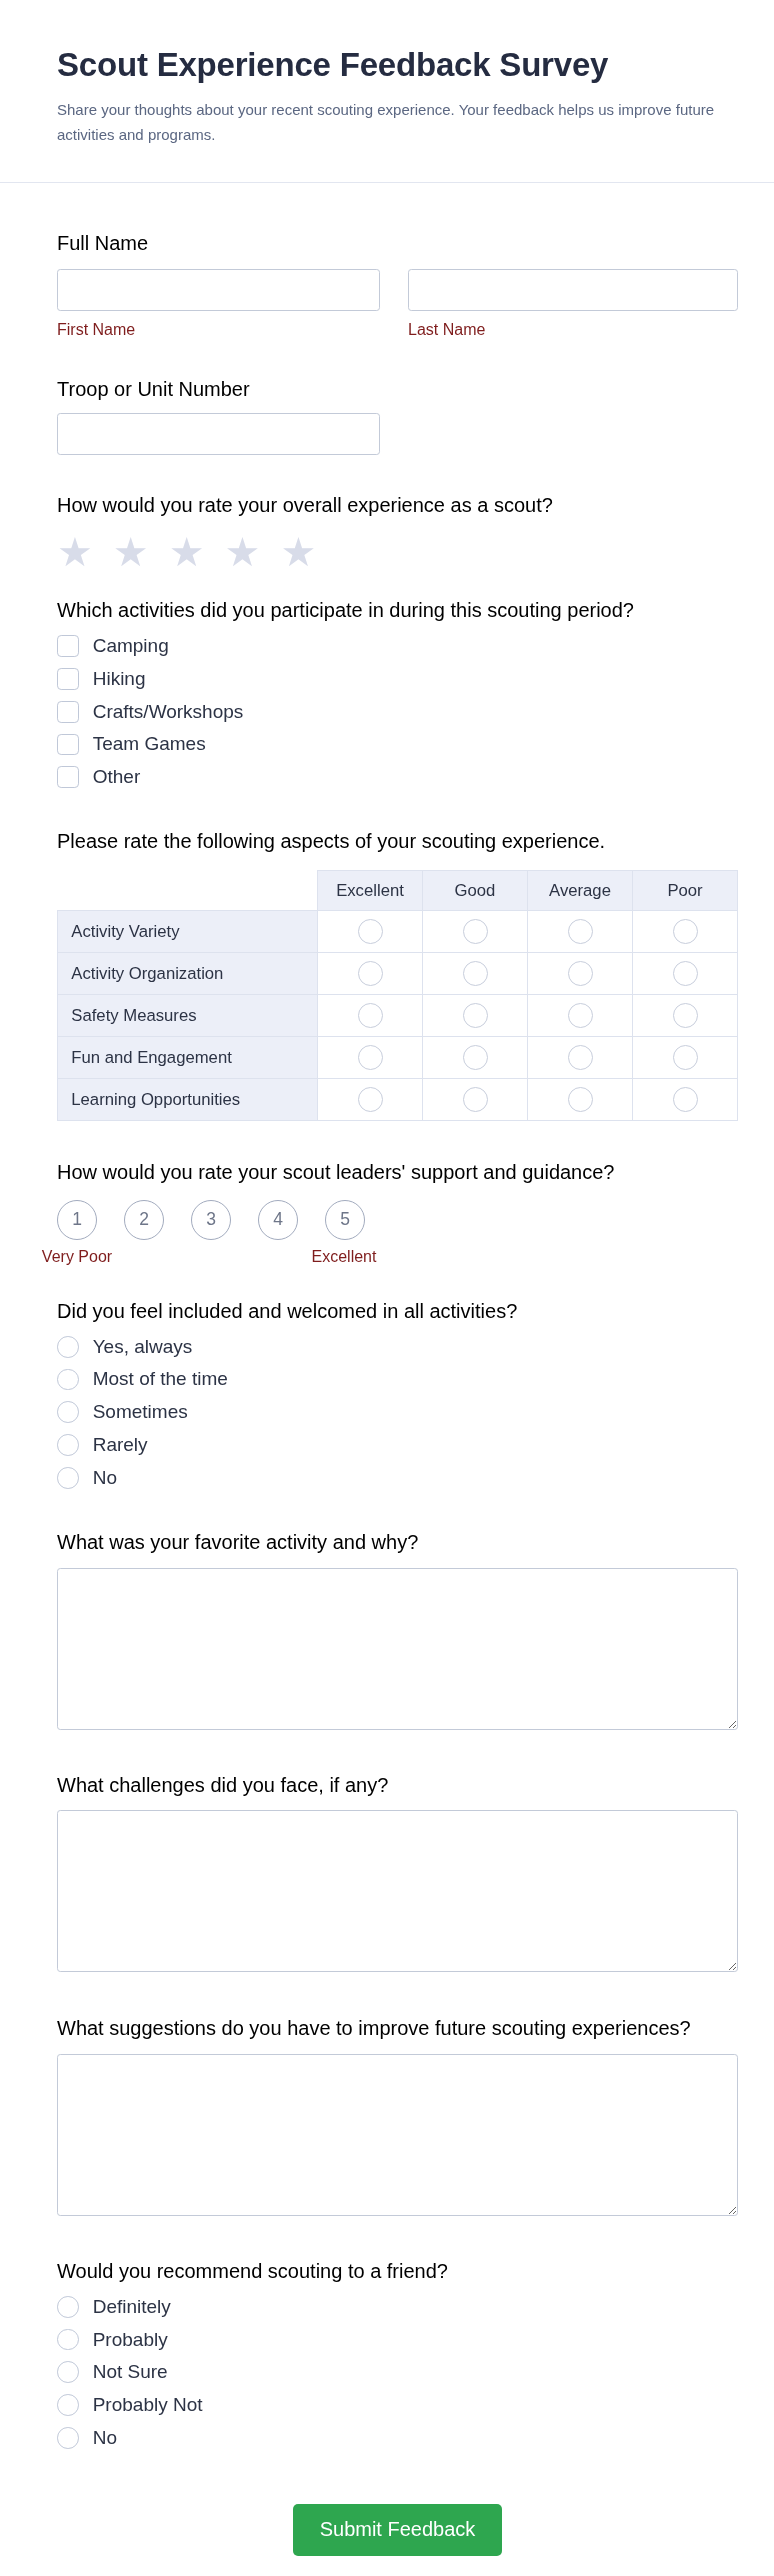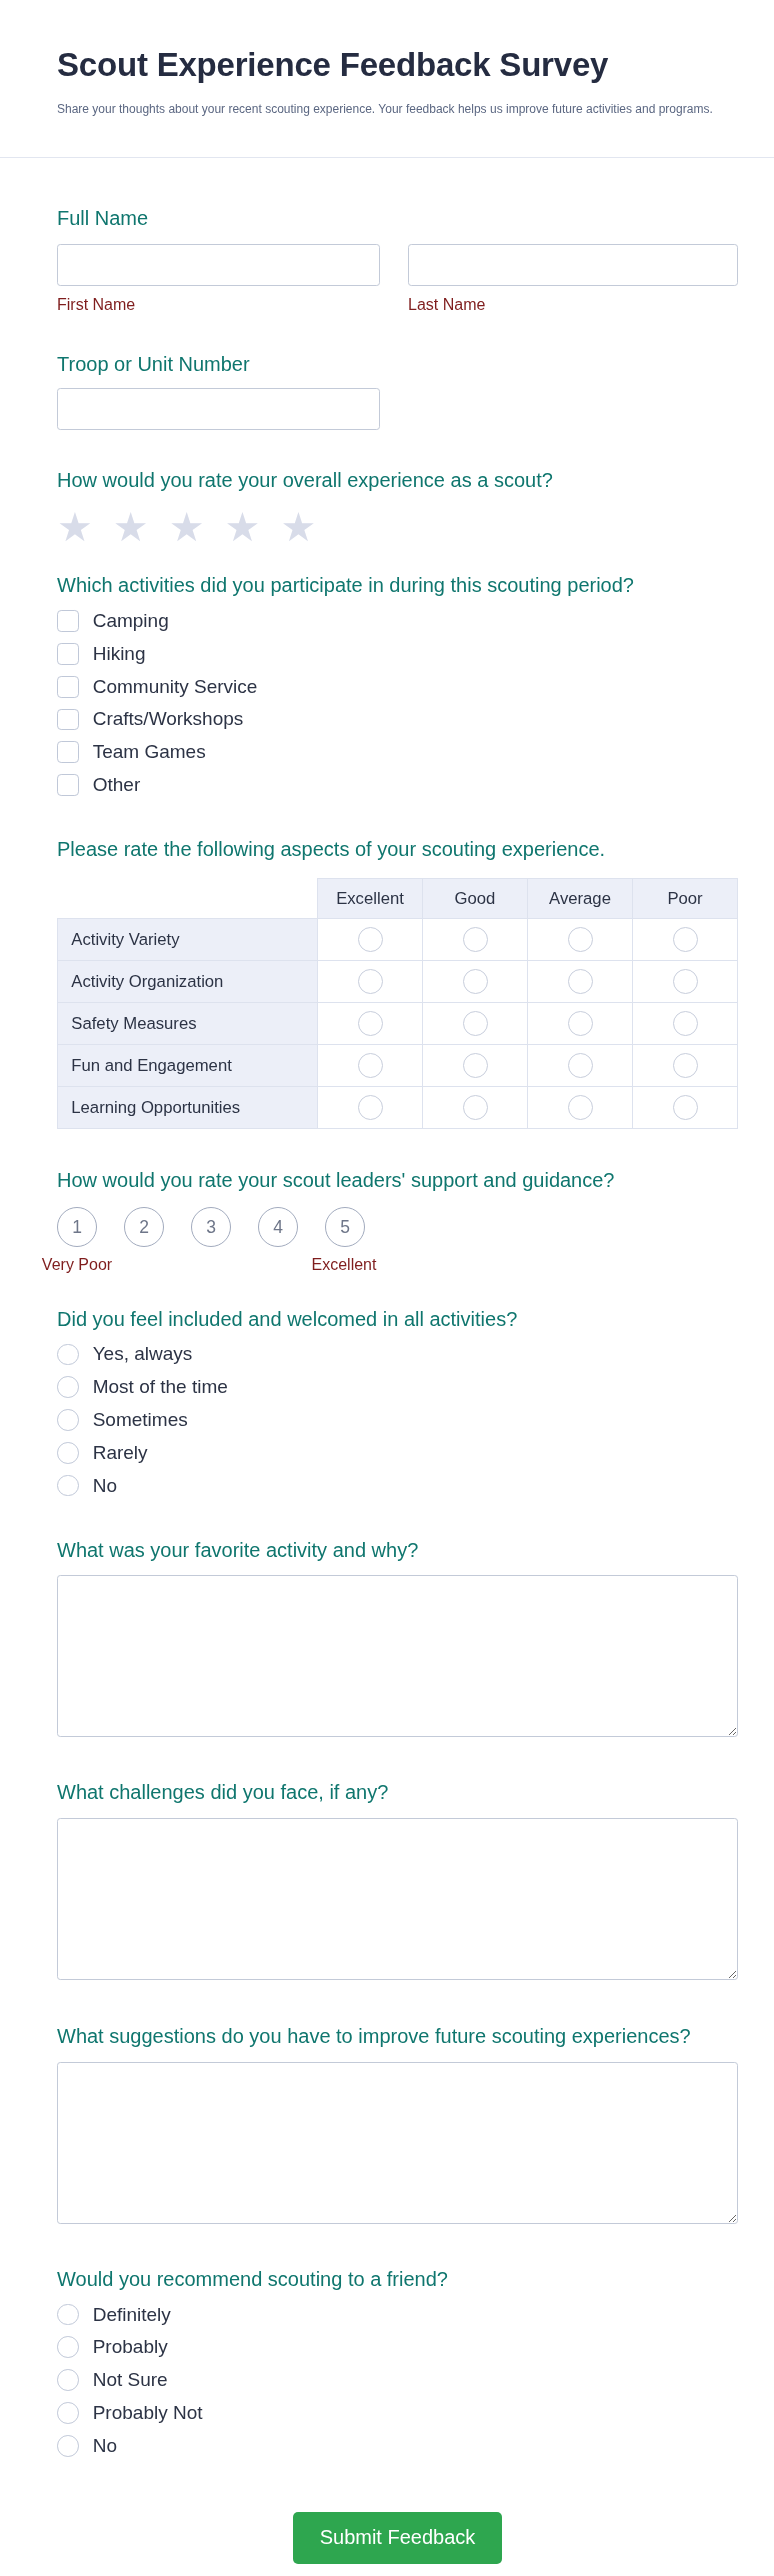--- a/index.html
+++ b/index.html
@@ -18,34 +18,34 @@
   }
   .form-title {
     font-size: 33px;
     line-height: 38px;
     font-weight: 700;
     color: #252c41;
     letter-spacing: -0.2px;
   }
   .form-subtitle {
     margin-top: 13.3px;
-    font-size: 12px;
+    font-size: 15px;
     line-height: 25px;
     color: #5b6782;
     max-width: 681px;
   }
 
   
   .form-body { padding: 0 37px 4.2px 57px; }
 
   .q-label {
     font-size: 20px;
     line-height: 27px;
     font-weight: 500;
-    color: #0f766e;
+    color: #000000;
   }
   .q-fullname   { margin-top: 47px; }
   .q-troop      { margin-top: 37px; }
   .q-rating     { margin-top: 37px; }
   .q-activities { margin-top: 25px; }
   .q-matrix     { margin-top: 40px; }
   .q-scale      { margin-top: 38px; }
   .q-included   { margin-top: 30px; }
   .q-favorite   { margin-top: 40px; }
   .q-challenges { margin-top: 42px; }
@@ -246,24 +246,20 @@
     <div class="opt-row">
       <span class="checkbox"></span>
       <span class="opt-label">Camping</span>
     </div>
     <div class="opt-row">
       <span class="checkbox"></span>
       <span class="opt-label">Hiking</span>
     </div>
     <div class="opt-row">
       <span class="checkbox"></span>
-      <span class="opt-label">Community Service</span>
-    </div>
-    <div class="opt-row">
-      <span class="checkbox"></span>
       <span class="opt-label">Crafts/Workshops</span>
     </div>
     <div class="opt-row">
       <span class="checkbox"></span>
       <span class="opt-label">Team Games</span>
     </div>
     <div class="opt-row">
       <span class="checkbox"></span>
       <span class="opt-label">Other</span>
     </div>

